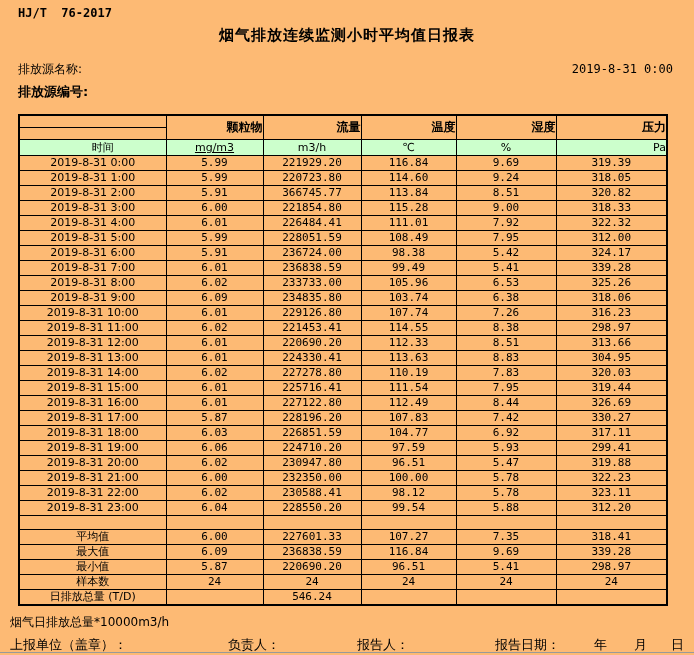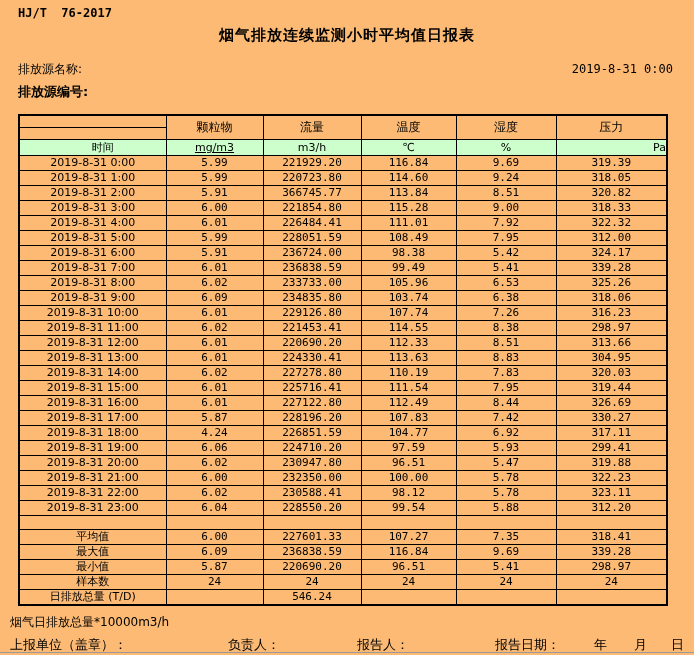--- a/index.html
+++ b/index.html
@@ -13,21 +13,21 @@
   .src-name{position:absolute;left:18px;top:61px;font-size:12px;font-weight:normal;}
   .src-code{position:absolute;left:18px;top:83px;font-size:13px;font-weight:bold;}
   .datetime{position:absolute;right:21px;top:62px;font-size:12px;
     font-family:"DejaVu Sans Mono", monospace;}
 
   table.report{position:absolute;left:18px;top:114px;border-collapse:collapse;
     table-layout:fixed;border:2px solid #000;}
   table.report th, table.report td{border:1px solid #000;padding:0;
     text-align:center;vertical-align:middle;overflow:hidden;white-space:nowrap;}
   tr.h1 td, tr.h2 td{height:11px;font-size:11px;}
-  tr.h1 th{font-size:12px;font-weight:normal;}
+  tr.h1 th{font-size:12px;font-weight:bold;text-align:right;}
   tr.unit-row th{height:15px;font-size:11px;font-weight:normal;background:#ccffcc;}
   tbody td{height:14px;font-size:11px;line-height:14px;
     font-family:"DejaVu Sans Mono", monospace;}
   tbody tr td:first-child{font-family:"DejaVu Sans", sans-serif;}
   tbody tr.spacer-row td{height:13px;}
 
   .note{position:absolute;left:10px;top:614px;font-size:12px;}
   .sign-row{position:absolute;left:0;top:636px;width:100%;font-size:13px;}
   .sign-row span{position:absolute;white-space:nowrap;}
   .lbl-unit{left:10px;}
@@ -221,21 +221,21 @@
         <tr class="data-row">
           <td>2019-8-31 17:00</td>
           <td>5.87</td>
           <td>228196.20</td>
           <td>107.83</td>
           <td>7.42</td>
           <td>330.27</td>
         </tr>
         <tr class="data-row">
           <td>2019-8-31 18:00</td>
-          <td>4.24</td>
+          <td>6.03</td>
           <td>226851.59</td>
           <td>104.77</td>
           <td>6.92</td>
           <td>317.11</td>
         </tr>
         <tr class="data-row">
           <td>2019-8-31 19:00</td>
           <td>6.06</td>
           <td>224710.20</td>
           <td>97.59</td>

